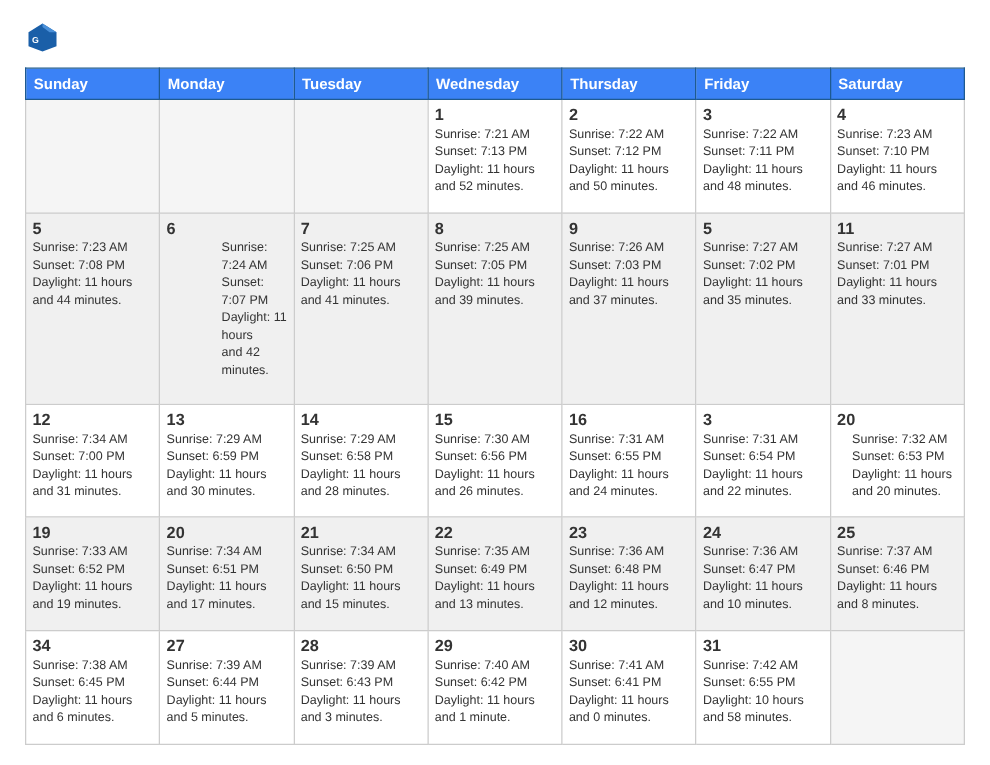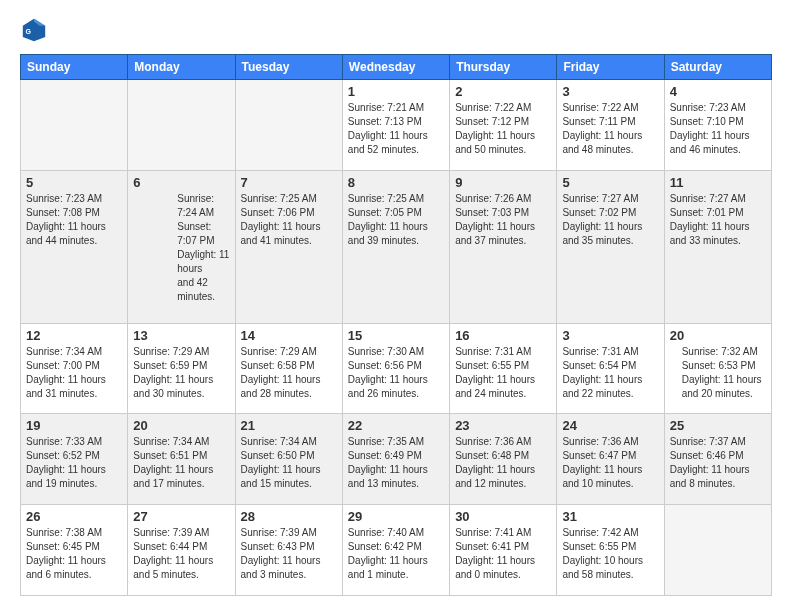--- a/index.html
+++ b/index.html
@@ -308,21 +308,21 @@
           <td class="shaded">
             <span class="day-num">25</span>
             <div class="day-info" style="white-space: pre-line;">Sunrise: 7:37 AM
 Sunset: 6:46 PM
 Daylight: 11 hours
 and 8 minutes.</div>
           </td>
         </tr>
         <tr>
           <td>
-            <span class="day-num">26</span>
+            <span class="day-num">34</span>
             <div class="day-info" style="white-space: pre-line;">Sunrise: 7:38 AM
 Sunset: 6:45 PM
 Daylight: 11 hours
 and 6 minutes.</div>
           </td>
           <td>
             <span class="day-num">27</span>
             <div class="day-info" style="white-space: pre-line;">Sunrise: 7:39 AM
 Sunset: 6:44 PM
 Daylight: 11 hours

